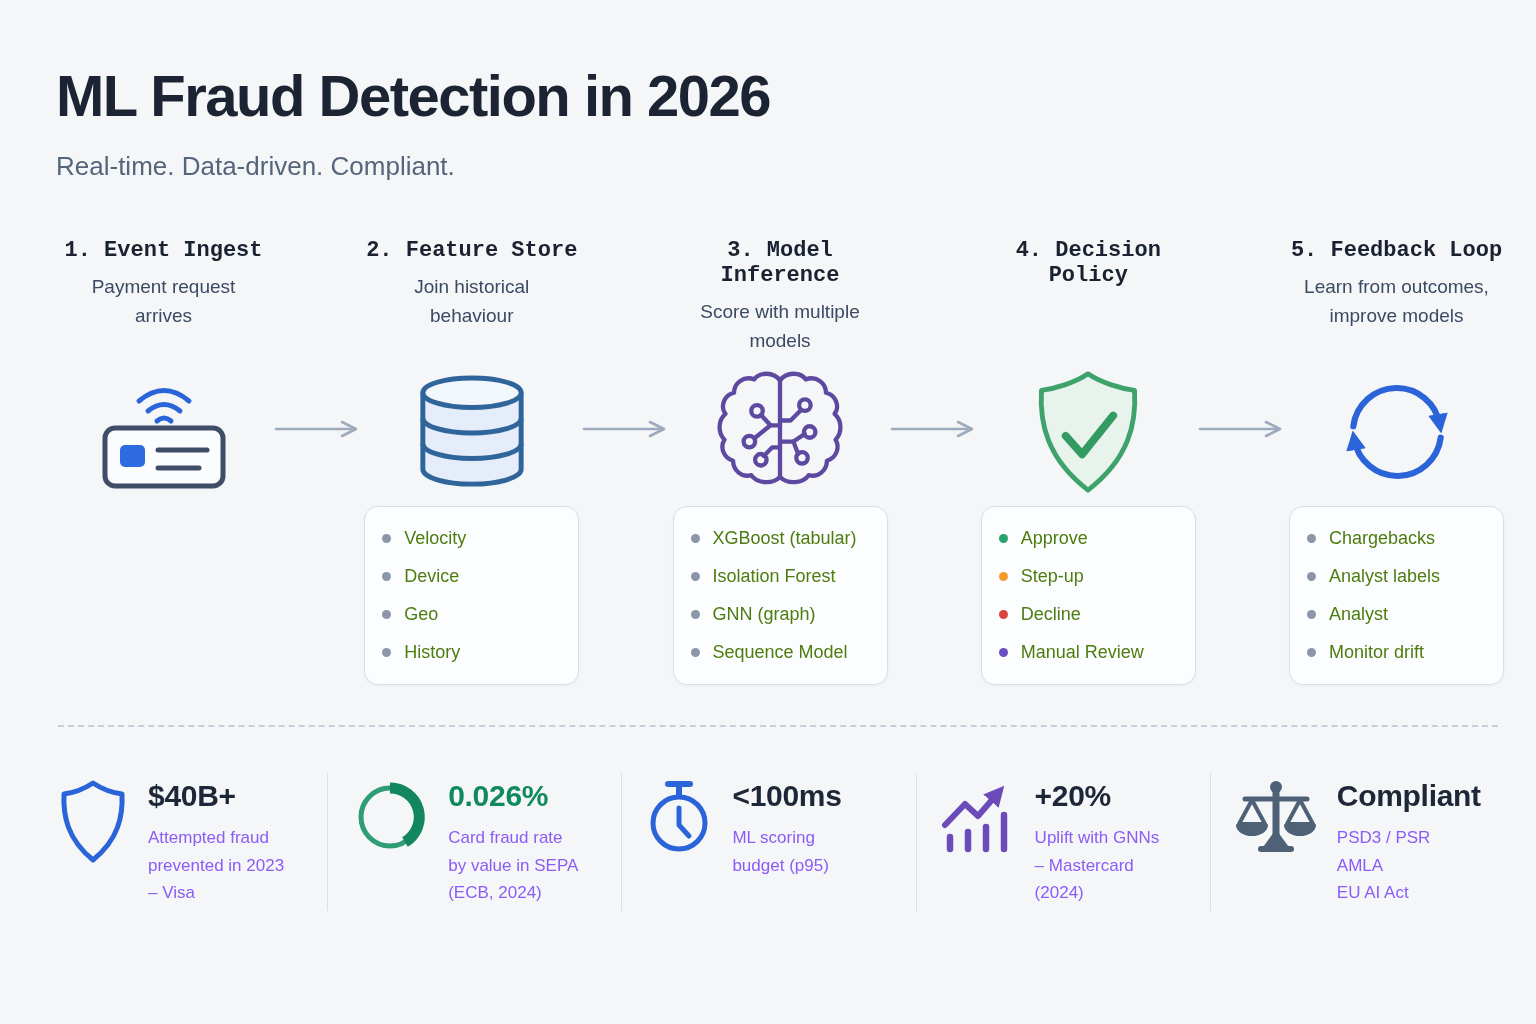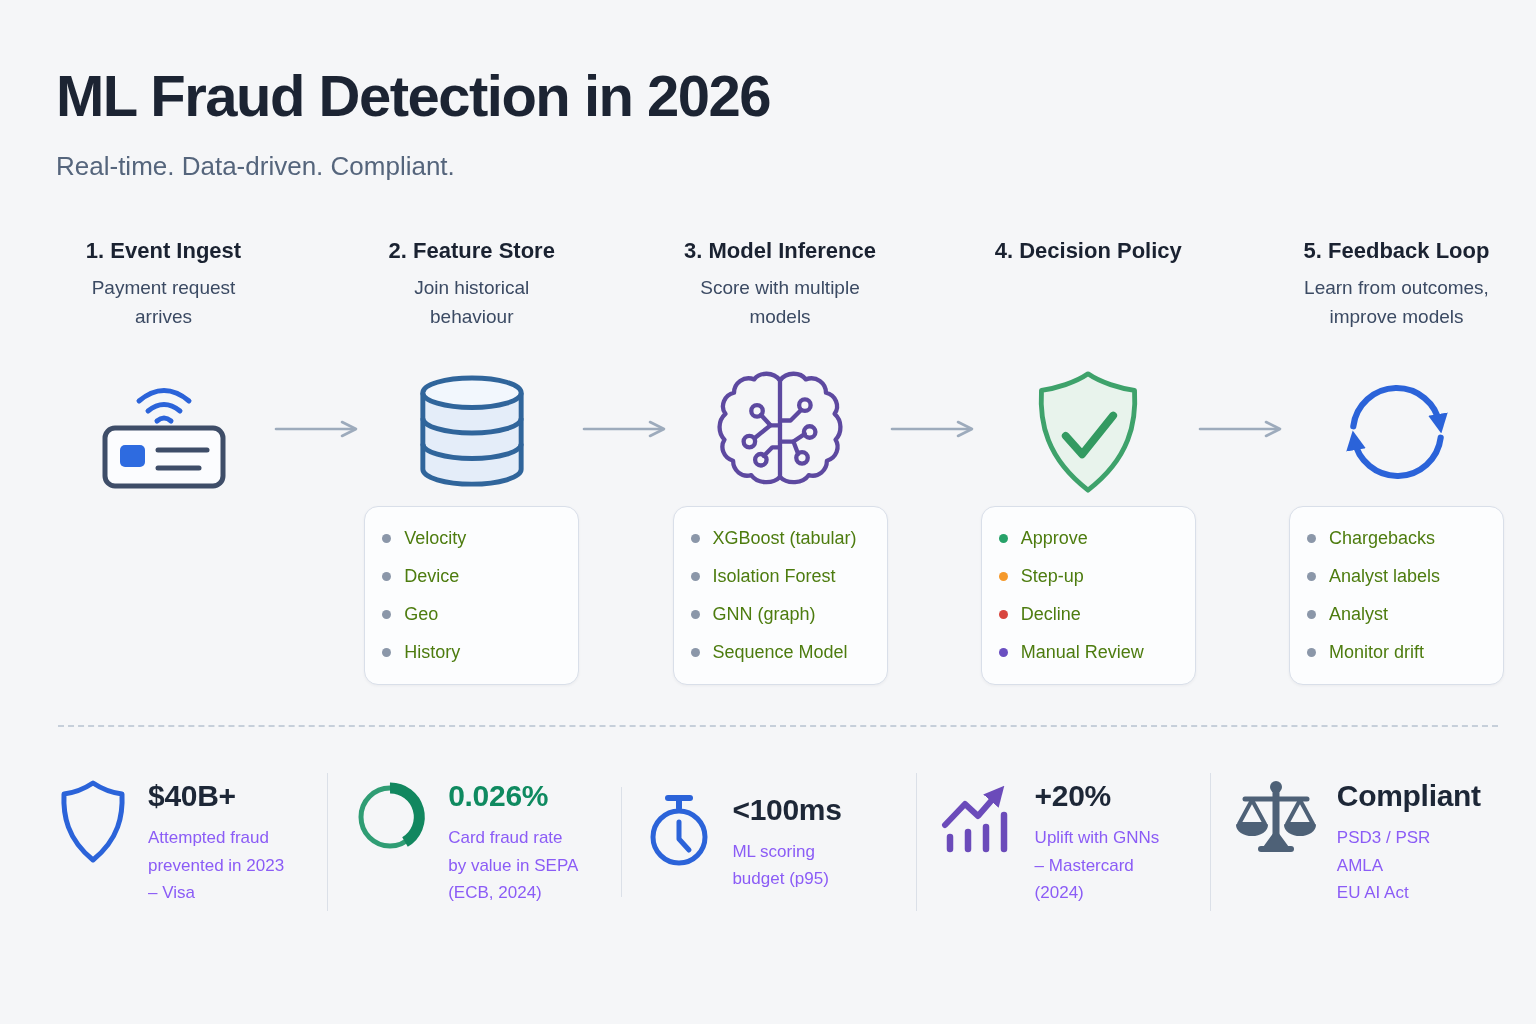--- a/index.html
+++ b/index.html
@@ -19,39 +19,39 @@
   .pipeline{
     margin-top:56px;
     display:grid;
     grid-template-columns:215px 1fr 215px 1fr 215px 1fr 215px 1fr 215px;
     grid-template-rows:120px 148px auto;
   }
   .c1{grid-column:1}.c3{grid-column:3}.c5{grid-column:5}.c7{grid-column:7}.c9{grid-column:9}
   .g2{grid-column:2}.g4{grid-column:4}.g6{grid-column:6}.g8{grid-column:8}
   .r1{grid-row:1}.r2{grid-row:2}.r3{grid-row:3}
   .step-head{text-align:center;}
-  .step-head h2{margin:0;font-size:22px;font-weight:700;color:#1a2231;}
+  .step-head h2{margin:0;font-size:22px;font-weight:700;color:#1a2231;font-family:Liberation Mono, monospace;}
   .step-head p{margin:10px 0 0;font-size:19px;line-height:1.5;color:#3b4a63;white-space:pre-line;text-align:center;}
   .iconcell,.arrowcell{display:flex;align-items:center;justify-content:center;}
   .arrowcell{padding-bottom:6px;}
 
   .box{
     background:#fcfdfe;border:1.5px solid #d9dfe9;border-radius:14px;
     padding:21px 12px 21px 17px;box-shadow:0 1px 3px rgba(30,40,60,.05);
     align-self:start;
   }
   .box ul{list-style:none;margin:0;padding:0;display:flex;flex-direction:column;gap:17px;}
   .box li{display:flex;align-items:center;gap:13px;font-size:18px;color:#4d7c0f;white-space:nowrap;}
   .dot{width:9px;height:9px;border-radius:50%;flex:0 0 9px;background:#8b97a9;}
 
   
   .divider{margin:40px 6px 0 2px;border-top:2px dashed #c6cfda;height:0;}
 
   
-  .stats{display:flex;margin-top:46px;align-items:center;}
+  .stats{display:flex;margin-top:46px;}
   .stat{flex:1;display:flex;gap:20px;align-items:flex-start;padding:4px 8px 4px 24px;}
   .stat:first-child{padding-left:2px;}
   .stat + .stat{border-left:1px solid #dbe0e8;}
   .stat .sicon{flex:0 0 auto;margin-top:2px;}
   .stat h3{margin:2px 0 0;font-size:30px;font-weight:700;letter-spacing:-.3px;color:#1d2737;}
   .stat p{margin:11px 0 0;font-size:17px;line-height:1.62;color:#8b5cf6;white-space:pre-line;}
 </style>
 </head>
 <body>
 

